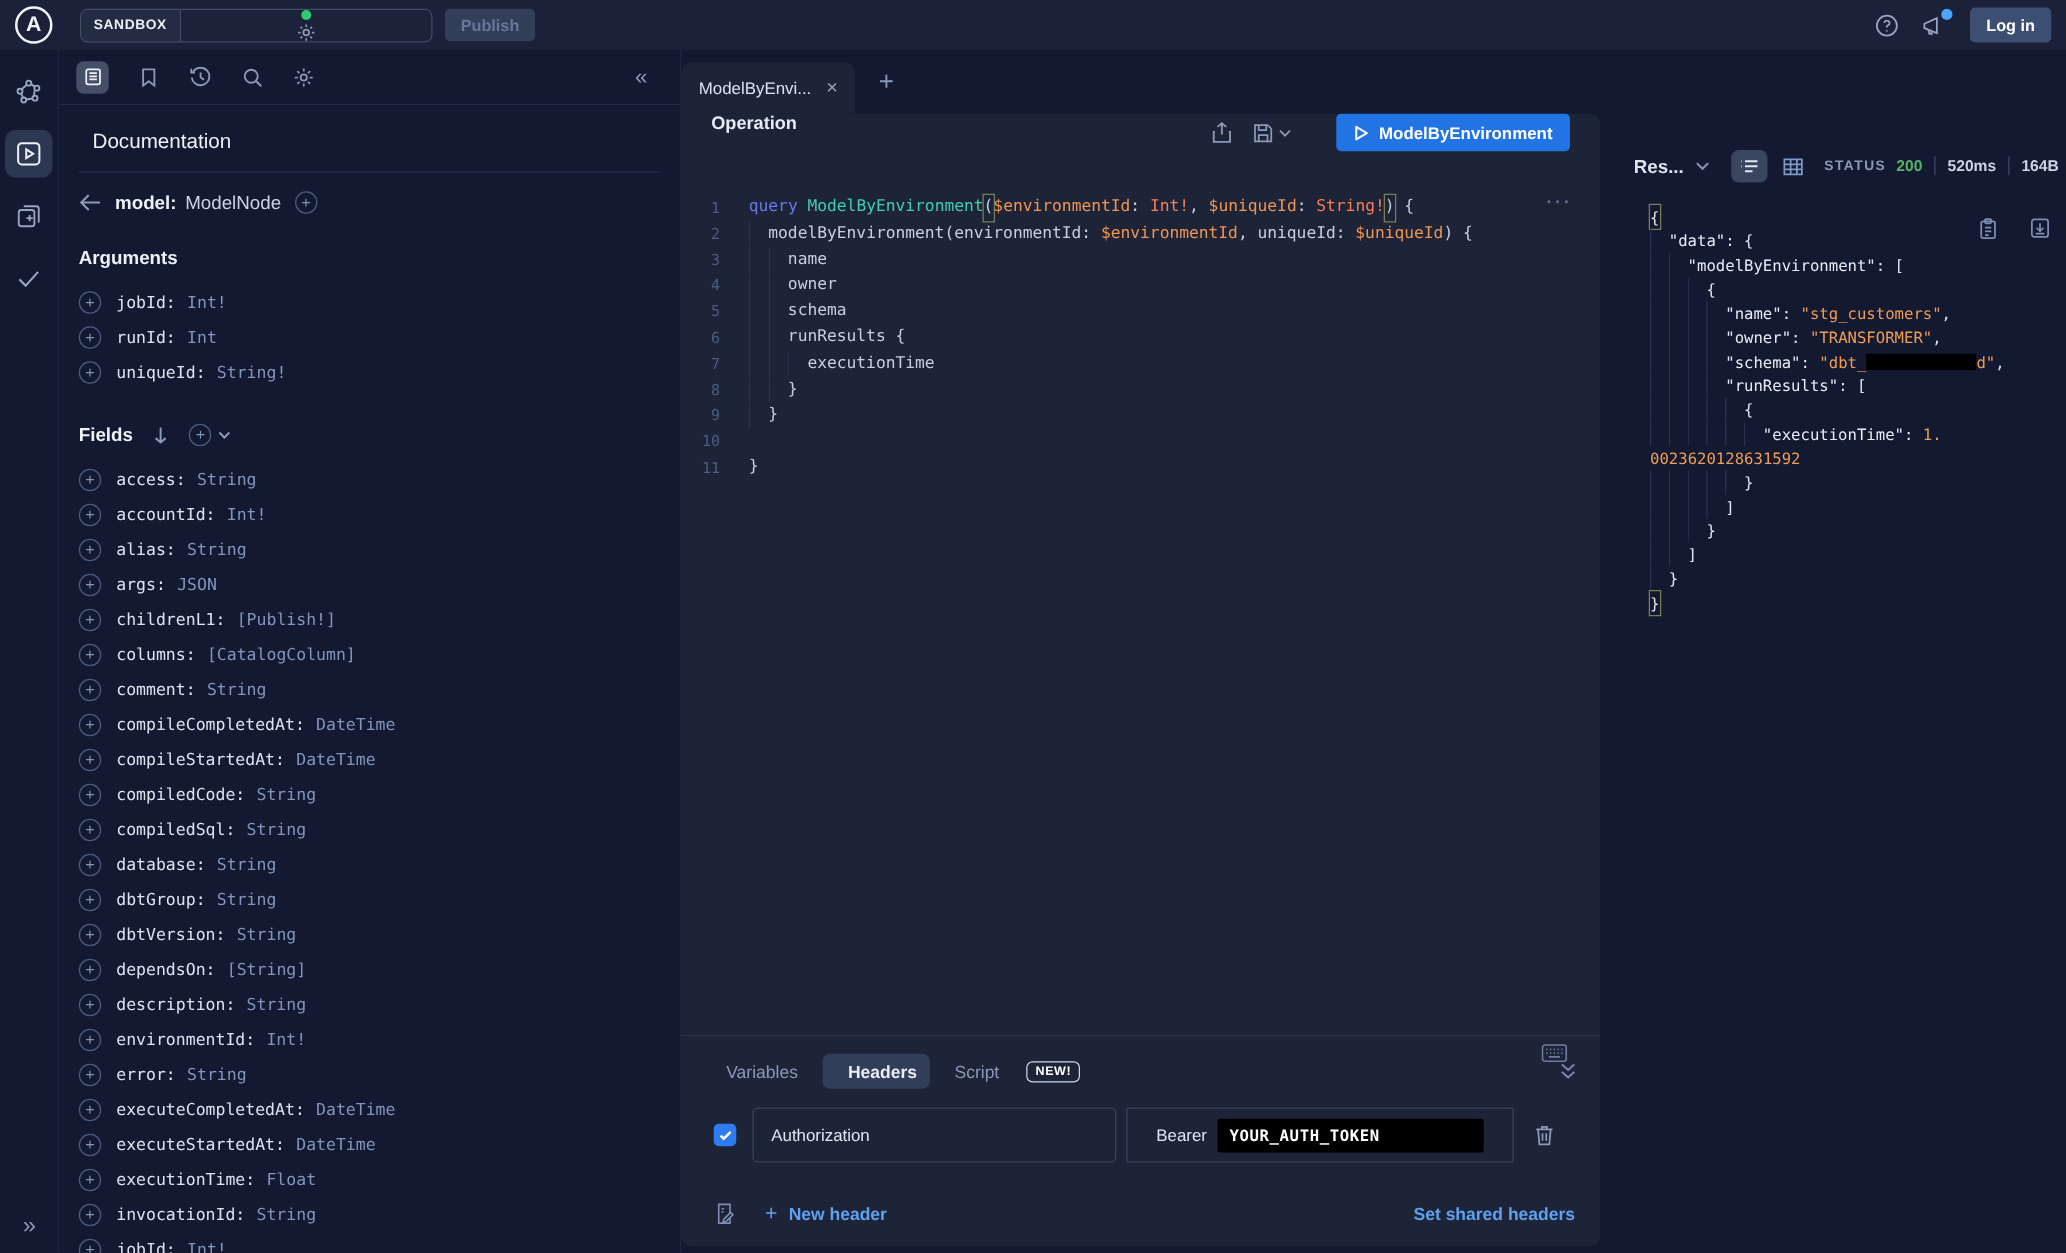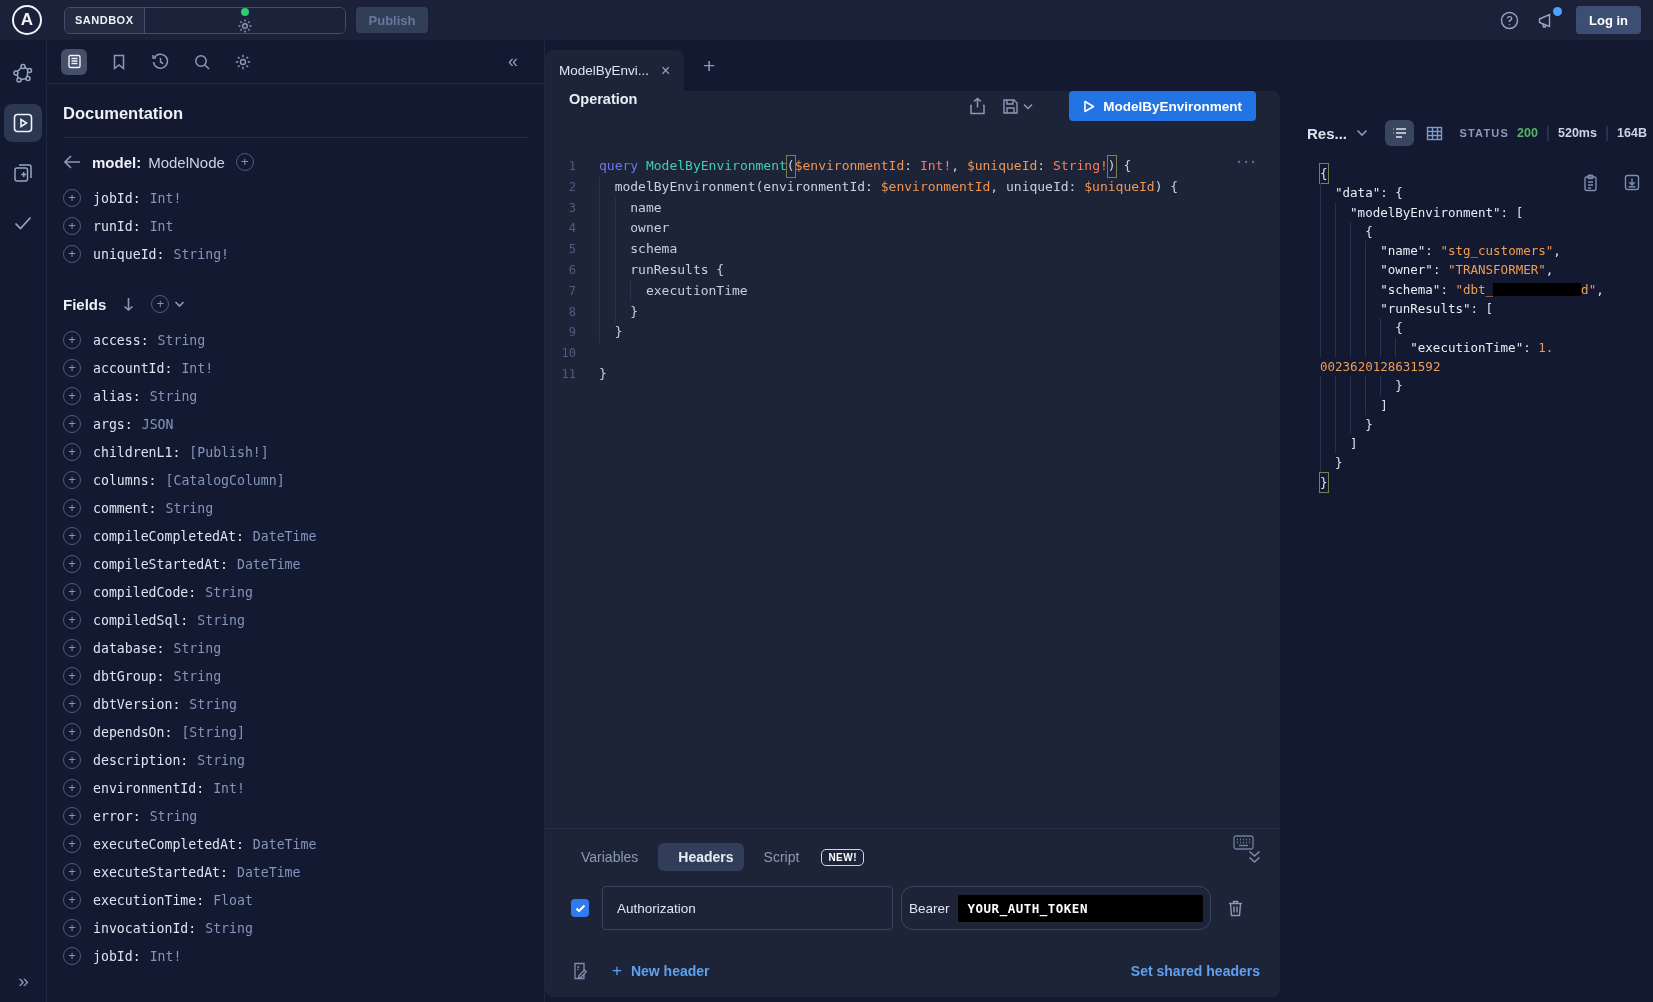--- a/index.html
+++ b/index.html
@@ -33,21 +33,21 @@
   .rail-item.sel { background:#2c3752; color:#eef2f8; }
   .rail-expand { position:absolute; bottom:10px; left:0; width:47px; text-align:center; color:#8b99b8; font-size:19px; }
 
   
   .docs { position:absolute; left:47px; top:40px; width:498px; height:962px; background:#121930; border-right:1px solid #1e2742; }
   .docs-toolbar { height:44px; display:flex; align-items:center; gap:23px; padding:0 14px; border-bottom:1px solid #222b45; }
   .doc-tile { width:26px; height:26px; background:#454f68; border-radius:6px; display:flex; align-items:center; justify-content:center; color:#eef2f8; }
   .tbicon { color:#8b99b8; display:flex; }
   .docs-collapse { margin-left:auto; color:#8b99b8; font-size:18px; padding-right:12px; }
   .docs-body { padding:0 16px; }
-  .docs-title { margin-top:20px; font-size:16.5px; font-weight:bold; color:#eef1f7; }
+  .docs-title { margin-top:20px; font-size:16.5px; font-weight:normal; color:#eef1f7;margin-left:11px; }
   .docs-divider { margin-top:14px; border-bottom:1px solid #232d49; }
   .model-row { margin-top:15px; display:flex; align-items:center; gap:11px; }
   .back-arrow { color:#8b99b8; display:flex; }
   .model-kind { font-size:15px; font-weight:bold; color:#eef1f7; }
   .model-type { font-size:15px; color:#c9d4e8; margin-left:-4px; }
   .sec-title { margin-top:27px; font-size:15px; font-weight:bold; color:#eef1f7; }
   .fields-head { margin-top:27px; display:flex; align-items:center; gap:16px; }
   .plus-circle { width:18px; height:18px; flex:none; border:1px solid #4b5c80; border-radius:50%; color:#8295ba;
                  font-size:13px; line-height:16px; text-align:center; background:none; }
   .drows { margin-top:13px; }
@@ -86,22 +86,22 @@
   .subtab { font-size:14px; color:#8b99b8; padding:6px 10px; background:none; border:none; }
   .subtab.active { background:#323d59; border-radius:6px; color:#e8edf5; font-weight:bold;padding-left:20px; }
   .newbadge { margin-left:2px; border:1.5px solid #cfd6e4; border-radius:5px; padding:2px 6px; font-size:10px;
               font-weight:bold; letter-spacing:.5px; color:#fff; }
   .collapse2 { margin-left:auto; color:#7e8db0; display:flex; background:none; border:none; }
   .hdr-row { position:absolute; left:26px; top:795px; height:44px; display:flex; align-items:center; }
   .checkbox { width:18px; height:18px; background:#2e7cf0; border-radius:4px; display:flex; align-items:center;
               justify-content:center; flex:none; }
   .namebox { margin-left:13px; width:291px; height:44px; border:1px solid #39445f; border-radius:4px;
              display:flex; align-items:center; padding:0 14px; font-size:13.5px; color:#dfe6f0; }
-  .valuebox { margin-left:8px; width:310px; height:44px; border:1px solid #39445f; border-radius:12px;
-              display:flex; align-items:center; gap:8px; padding:0 7px; font-size:13.5px; color:#dfe6f0; }
+  .valuebox { margin-left:8px; width:310px; height:44px; border:1px solid #39445f; border-radius:2px;
+              display:flex; align-items:center; gap:8px; padding:0 23px; font-size:13.5px; color:#dfe6f0; }
   .token { background:#000; color:#fff; font-family:"DejaVu Sans Mono",monospace; font-weight:bold;
            font-size:12.5px; letter-spacing:.5px; padding:6px 12px 6px 10px; border-radius:2px; flex:1; }
   .trash { margin-left:16px; color:#8b99b8; background:none; border:none; display:flex; }
   .foot-row { position:absolute; left:26px; right:20px; bottom:16px; display:flex; align-items:center; }
   .editdoc { color:#7e8db0; display:flex; }
   .newheader { margin-left:24px; display:flex; align-items:center; gap:9px; color:#5ea1f0; font-size:14px;
                font-weight:bold; background:none; border:none; }
   .plus-glyph { font-size:17px; font-weight:normal; }
   .sharedheaders { margin-left:auto; color:#5ea1f0; font-size:14px; font-weight:bold; background:none; border:none; }
 
@@ -234,20 +234,21 @@
     <div class="model-row">
       <span class="back-arrow">
         <svg width="18" height="14" viewBox="0 0 18 14" fill="none" stroke="currentColor" stroke-width="1.7">
             <path d="M8 1 2 7l6 6M2.5 7H17"></path>
           </svg>
       </span>
       <span class="model-kind">model:</span>
       <span class="model-type">ModelNode</span>
       <button class="plus-circle">+</button>
     </div>
+    <div class="sec-title">Arguments</div>
     <div class="drows" id="args-list">
         <div class="frow">
           <button class="plus-circle">+</button>
           <span class="fname">jobId:</span>
           <span class="ftype">Int!</span>
         </div>
         <div class="frow">
           <button class="plus-circle">+</button>
           <span class="fname">runId:</span>
           <span class="ftype">Int</span>

